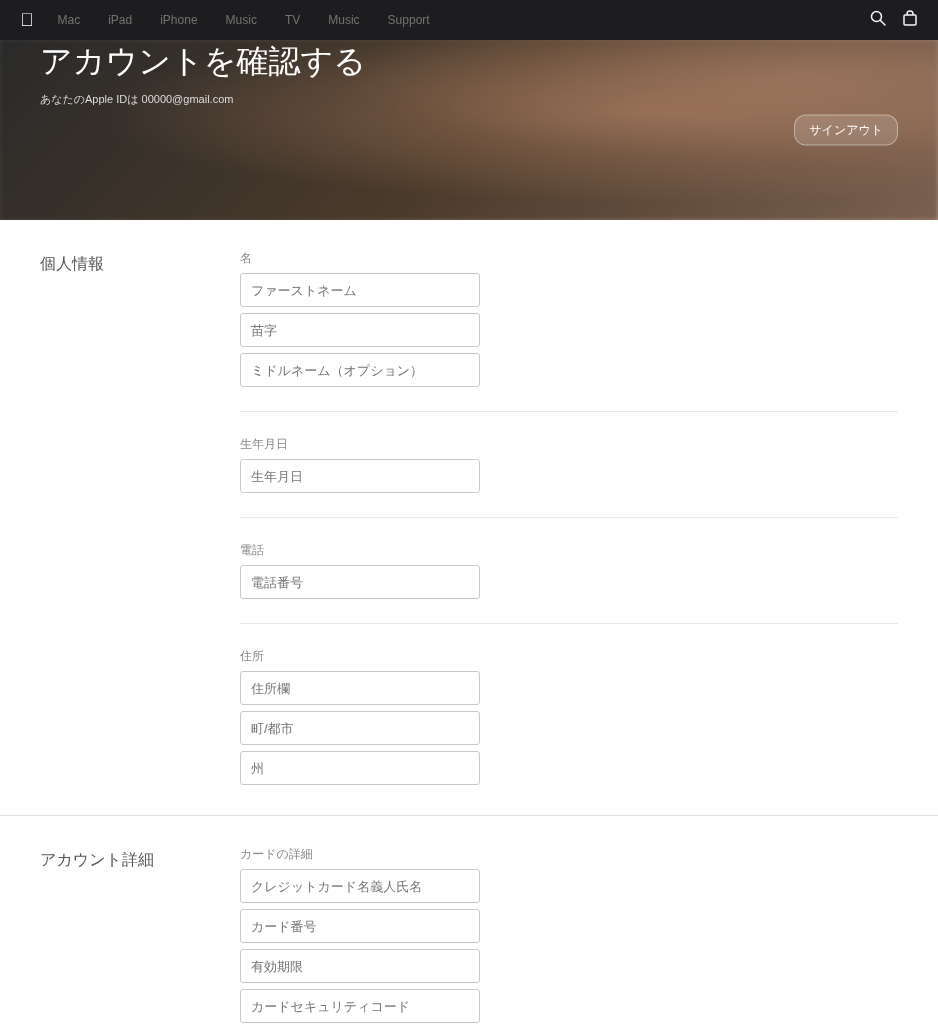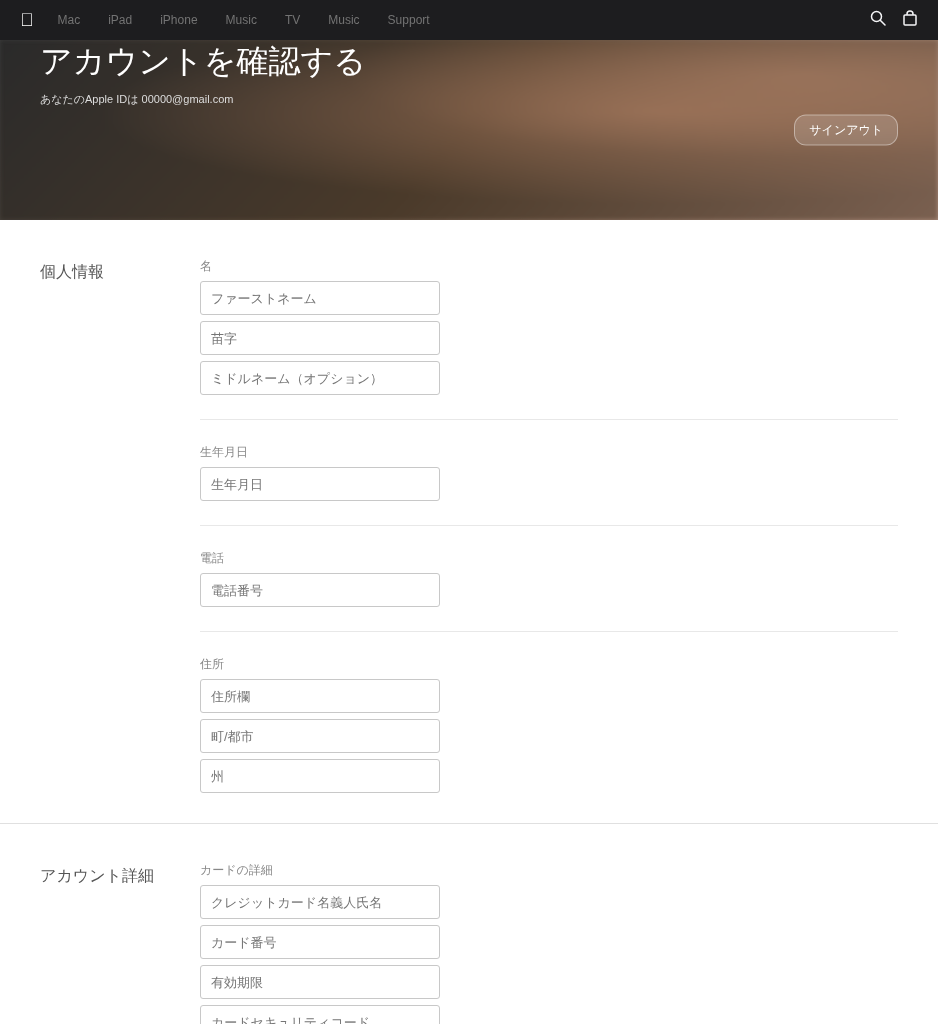--- a/index.html
+++ b/index.html
@@ -82,21 +82,21 @@
     
     .main-content {
       padding: 0 0 40px 0;
     }
 
     
     .form-section {
       display: flex;
       padding: 30px 40px;
       border-bottom: 1px solid #e0e0e0;
-      margin-top: 8px;
+      gap: 40px;
     }
     .section-label {
       width: 160px;
       min-width: 160px;
       font-size: 16px;
       color: #555;
       padding-top: 4px;
     }
     .section-fields {
       flex: 1;

